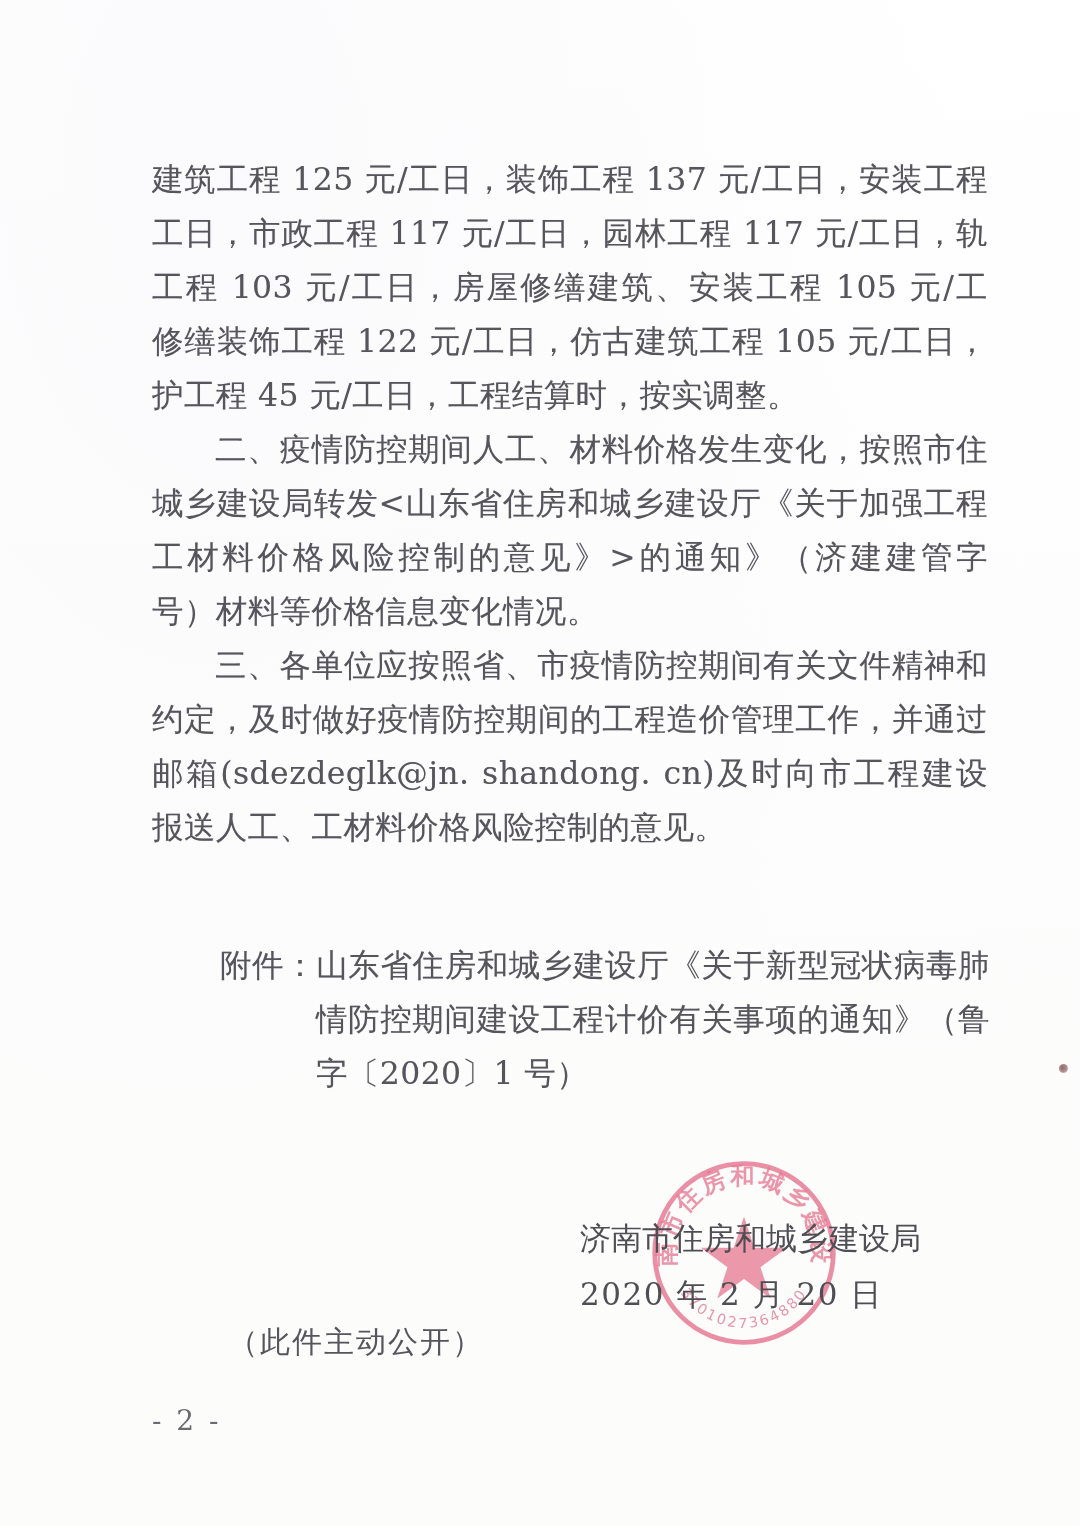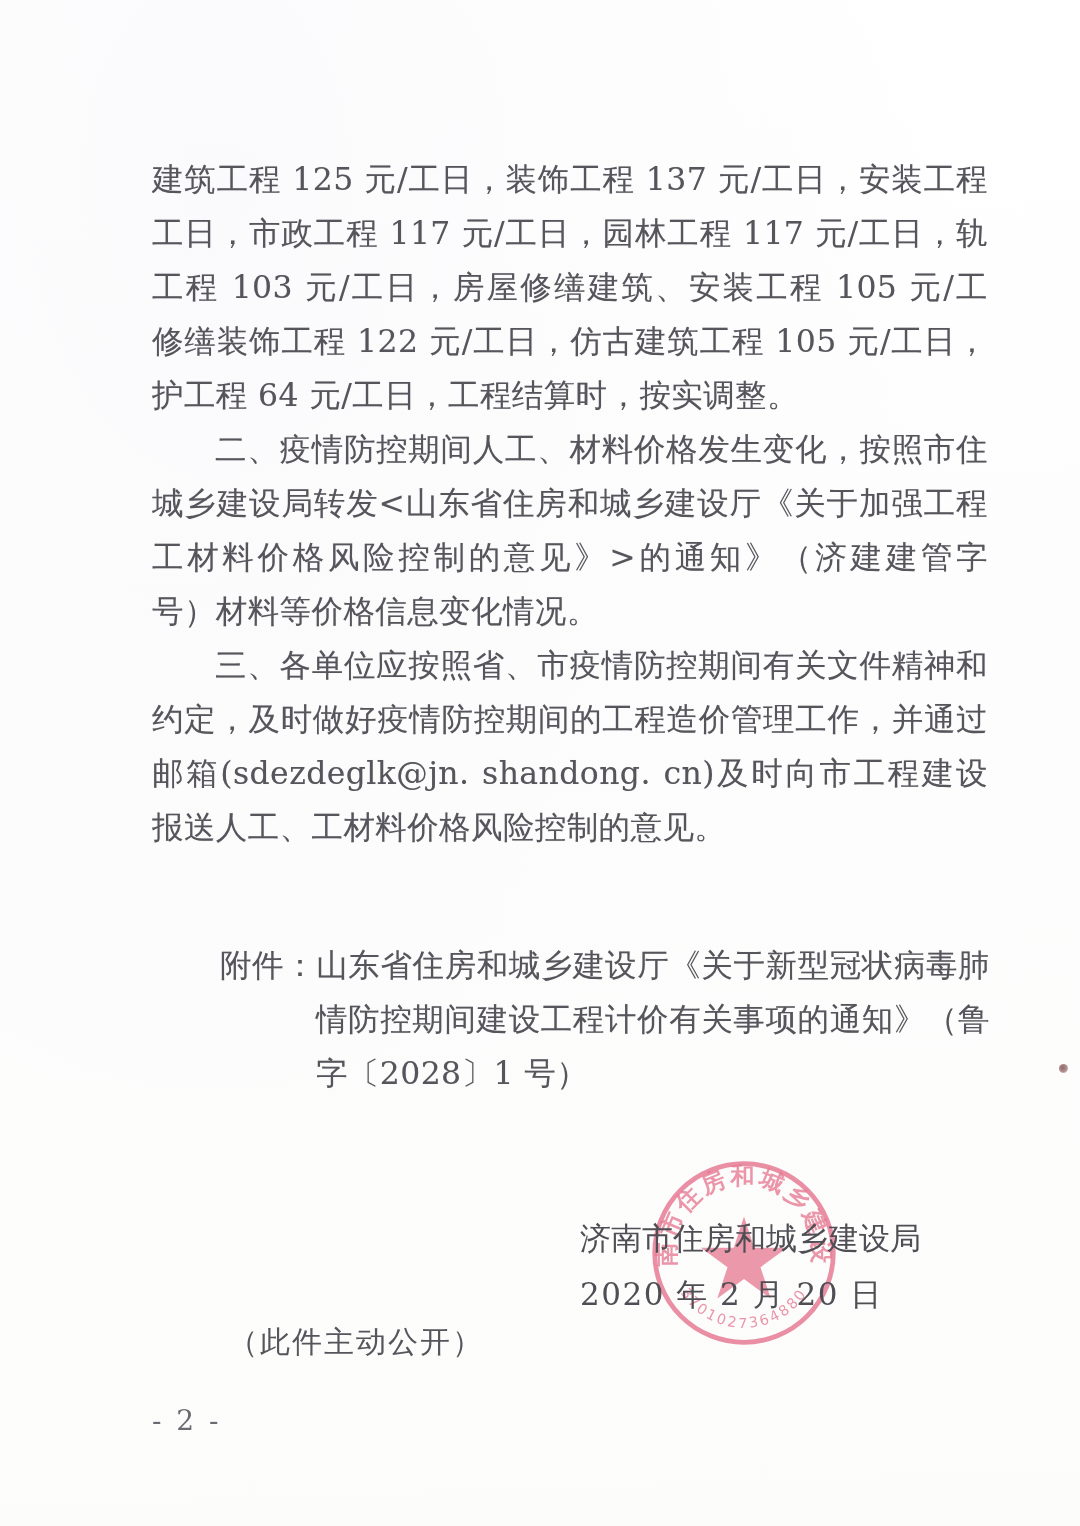--- a/index.html
+++ b/index.html
@@ -136,21 +136,21 @@
 <div class="page">
   <div class="scan-tint"></div>
 
   <div class="body-text">
 
     <div>
       <div class="ln justify">建筑工程 125 元/工日，装饰工程 137 元/工日，安装工程 137 元/</div>
       <div class="ln justify">工日，市政工程 117 元/工日，园林工程 117 元/工日，轨道交通</div>
       <div class="ln justify">工程 103 元/工日，房屋修缮建筑、安装工程 105 元/工日，房屋</div>
       <div class="ln justify">修缮装饰工程 122 元/工日，仿古建筑工程 105 元/工日，市政养</div>
-      <div class="ln">护工程 64 元/工日，工程结算时，按实调整。</div>
+      <div class="ln">护工程 45 元/工日，工程结算时，按实调整。</div>
     </div>
 
     <div>
       <div class="ln justify indent2">二、疫情防控期间人工、材料价格发生变化，按照市住房和</div>
       <div class="ln justify">城乡建设局转发&lt;山东省住房和城乡建设厅《关于加强工程建设人</div>
       <div class="ln justify">工材料价格风险控制的意见》&gt;的通知》（济建建管字〔2019〕67</div>
       <div class="ln">号）材料等价格信息变化情况。</div>
     </div>
 
     <div>
@@ -158,21 +158,21 @@
       <div class="ln justify">约定，及时做好疫情防控期间的工程造价管理工作，并通过电子</div>
       <div class="ln justify">邮箱(sdezdeglk@jn. shandong. cn)及时向市工程建设标准定额站</div>
       <div class="ln">报送人工、工材料价格风险控制的意见。</div>
     </div>
 
   </div>
 
   <div class="attach">
     <div class="ln justify">附件：山东省住房和城乡建设厅《关于新型冠状病毒肺炎疫</div>
     <div class="ln justify hang">情防控期间建设工程计价有关事项的通知》（鲁建标</div>
-    <div class="ln hang">字〔2028〕1 号）</div>
+    <div class="ln hang">字〔2020〕1 号）</div>
   </div>
 
   <div class="seal">
     <svg viewBox="0 0 200 200" width="192" height="192" aria-hidden="true">
       <defs>
         <path id="sealArc" d="M 28,100 A 72,72 0 0 1 172,100" fill="none"></path>
         <path id="sealArcBottom" d="M 22,100 A 78,78 0 0 0 178,100" fill="none"></path>
       </defs>
       <circle cx="100" cy="100" r="93" fill="none" stroke="#e4607f" stroke-width="5" opacity="0.85"></circle>
       <text font-family="'DejaVu Serif', serif" font-size="25" font-weight="bold" fill="#e4607f" opacity="0.8" letter-spacing="3.2">

